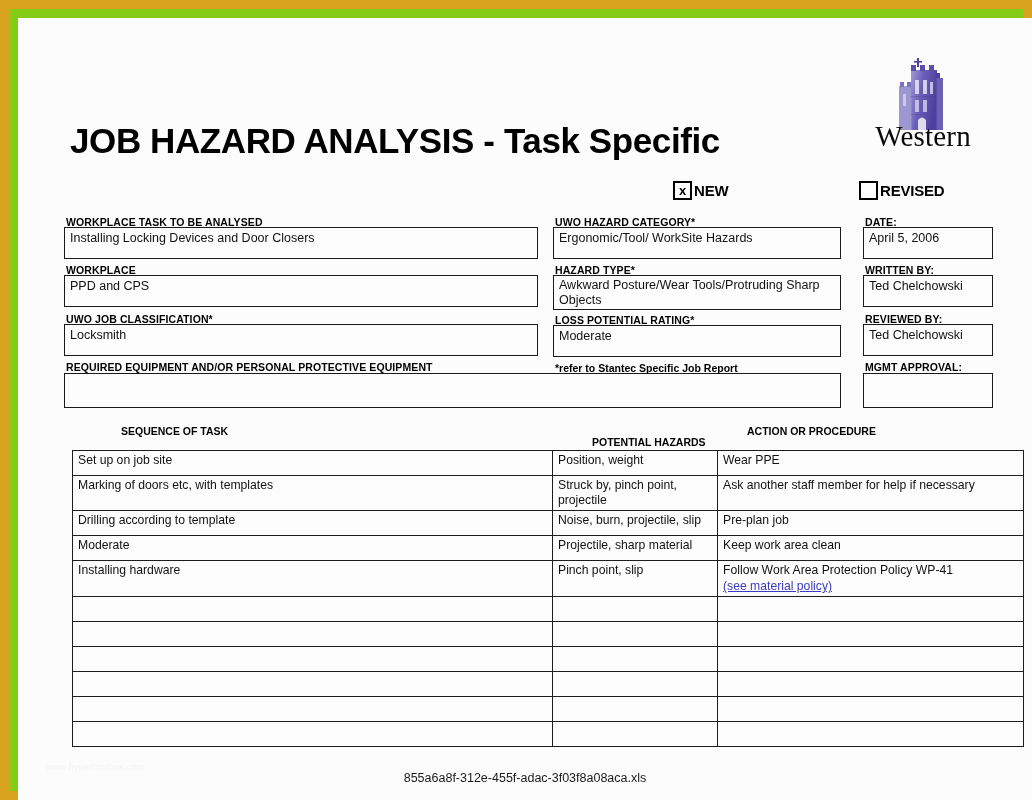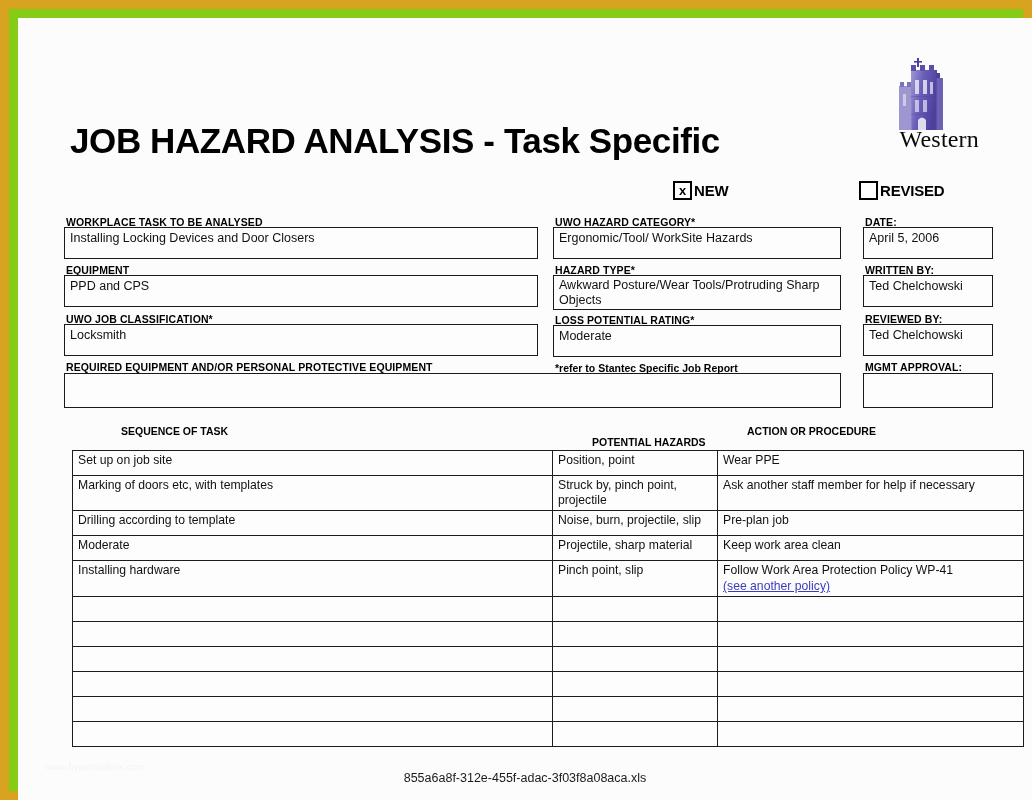--- a/index.html
+++ b/index.html
@@ -56,25 +56,25 @@
   .logo-tower {
     position: absolute;
     left: 22px;
     top: 0px;
     width: 62px;
     height: 78px;
   }
   .logo-word {
     position: absolute;
     left: 0px;
-    top: 70px;
+    top: 64px;
     width: 112px;
-    text-align: right;
+    text-align: center;
     font-family: "Liberation Serif", serif;
-    font-size: 24px;
+    font-size: 29px;
     color: #0a0a0a;
     letter-spacing: 0.2px;
   }
 
   
   .checkrow {
     position: absolute;
     left: 655px;
     top: 163px;
     width: 300px;
@@ -252,21 +252,21 @@
         <div class="chk-box"></div>
         <div class="chk-label">REVISED</div>
       </div>
     </div>
 
     <div class="flabel" style="left:48px; top:198px;">WORKPLACE TASK TO BE ANALYSED</div>
     <div class="fbox" style="left:46px; top:209px; width:474px; height:32px;">
       <div class="fval">Installing Locking Devices and Door Closers</div>
     </div>
 
-    <div class="flabel" style="left:48px; top:246px;">EQUIPMENT</div>
+    <div class="flabel" style="left:48px; top:246px;">WORKPLACE</div>
     <div class="fbox" style="left:46px; top:257px; width:474px; height:32px;padding-left:20px;">
       <div class="fval">PPD and CPS</div>
     </div>
 
     <div class="flabel" style="left:48px; top:295px;">UWO JOB CLASSIFICATION*</div>
     <div class="fbox" style="left:46px; top:306px; width:474px; height:32px;">
       <div class="fval">Locksmith</div>
     </div>
 
     <div class="flabel" style="left:48px; top:343px;">REQUIRED EQUIPMENT AND/OR PERSONAL PROTECTIVE EQUIPMENT</div>
@@ -312,42 +312,42 @@
     </div>
 
     <div class="tbl-head" style="left:55px; top:407px;">SEQUENCE OF TASK</div>
     <div class="tbl-head" style="left:526px; top:418px;text-align:right;">POTENTIAL HAZARDS</div>
     <div class="tbl-head" style="left:681px; top:407px;">ACTION OR PROCEDURE</div>
 
     <table class="task-table">
       <tbody>
           <tr>
             <td class="c0">Set up on job site</td>
-            <td class="c1">Position, point</td>
+            <td class="c1">Position, weight</td>
             <td class="c2">Wear PPE</td>
           </tr>
           <tr>
             <td class="c0">Marking of doors etc, with templates</td>
             <td class="c1">Struck by, pinch point, projectile</td>
             <td class="c2">Ask another staff member for help if necessary</td>
           </tr>
           <tr>
             <td class="c0">Drilling according to template</td>
             <td class="c1">Noise, burn, projectile, slip</td>
             <td class="c2">Pre-plan job</td>
           </tr>
           <tr>
             <td class="c0">Moderate</td>
             <td class="c1">Projectile, sharp material</td>
             <td class="c2">Keep work area clean</td>
           </tr>
           <tr>
             <td class="c0">Installing hardware</td>
             <td class="c1">Pinch point, slip</td>
-            <td class="c2"><span>Follow Work Area Protection Policy WP-41</span><br><span class="policy-link">(see another policy)</span></td>
+            <td class="c2"><span>Follow Work Area Protection Policy WP-41</span><br><span class="policy-link">(see material policy)</span></td>
           </tr>
           <tr>
             <td class="c0"></td>
             <td class="c1"></td>
             <td class="c2"></td>
           </tr>
           <tr>
             <td class="c0"></td>
             <td class="c1"></td>
             <td class="c2"></td>

